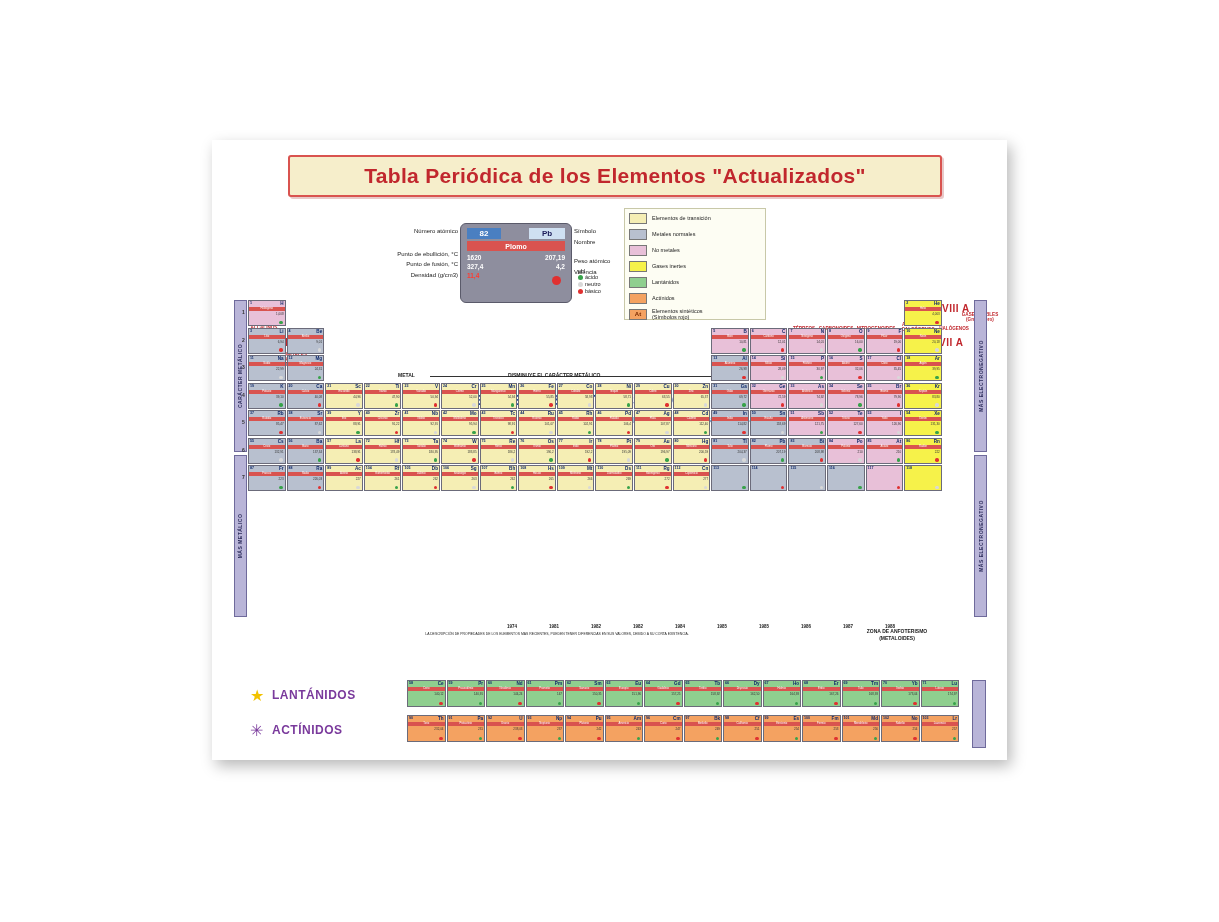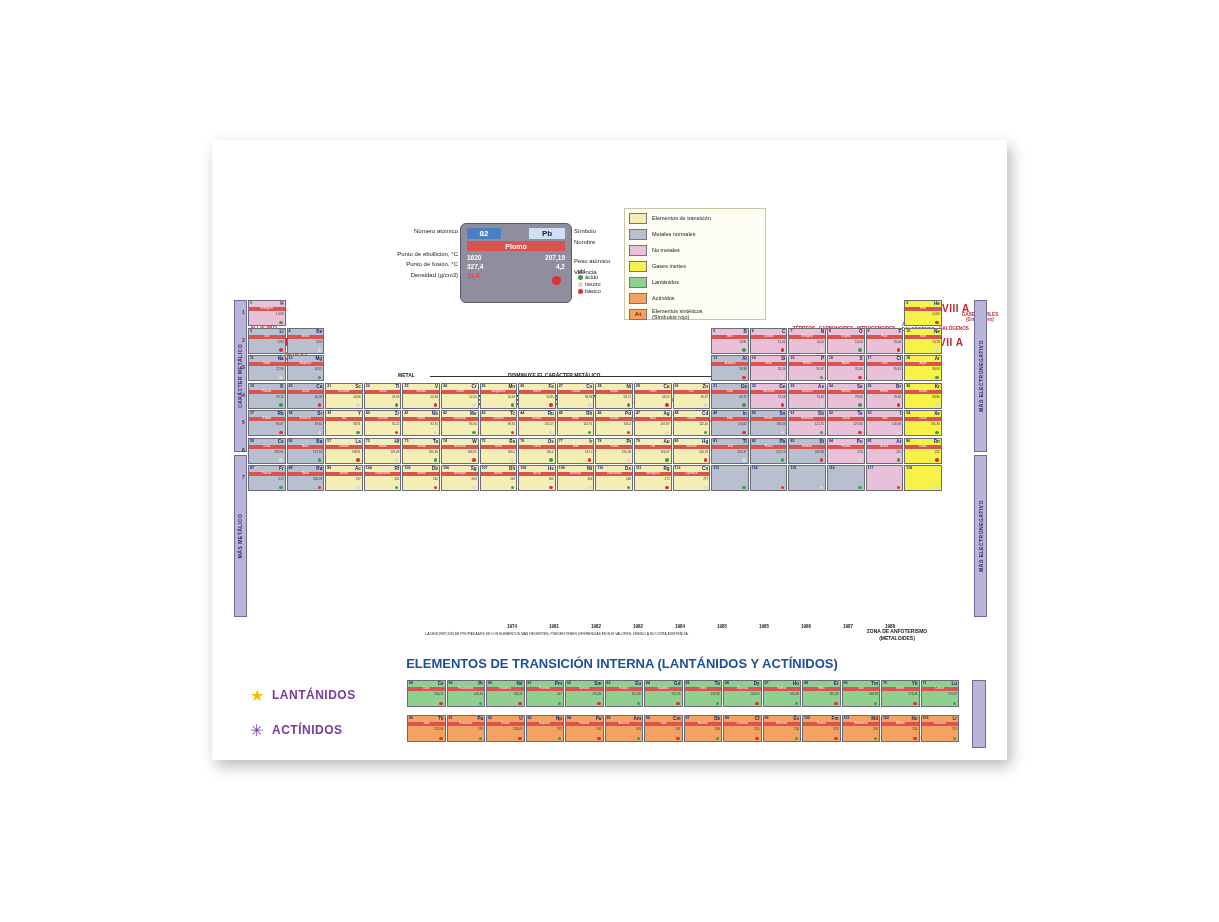--- a/index.html
+++ b/index.html
@@ -194,20 +194,23 @@
     position: absolute; background: #b9b5d8; border: 1px solid #6f6a9b;
   }
 </style>
 </head>
 <body>
 
 <div id="root">
   <div id="poster">
     <div id="sheet">
 
+      <div class="title-band">
+        <div class="title-text">Tabla Periódica de los Elementos "Actualizados"</div>
+      </div>
 
       <div class="clave">
         <div class="clave-title">CLAVE</div>
         <div class="clave-labels-left">
           <div>Número atómico</div>
           <div style="height:12px"></div>
           <div>Punto de ebullición, °C</div>
           <div>Punto de fusión, °C</div>
           <div>Densidad (g/cm3)</div>
         </div>
@@ -991,21 +994,20 @@
           <div class="year-row" style="left: 631px;">1987</div>
           <div class="year-row" style="left: 673px;">1988</div>
         </div>
 
       <div class="footnote">LA DESCRIPCIÓN DE PROPIEDADES DE LOS ELEMENTOS MÁS RECIENTES, PUEDEN TENER DIFERENCIAS EN SUS VALORES, DEBIDO A SU CORTA EXISTENCIA.</div>
       <div class="anfo">
         <div>ZONA DE ANFOTERISMO</div>
         <div>(METALOIDES)</div>
       </div>
 
-      <div class="inner-title">ELEMENTOS DE TRANSICIÓN INTERNA (LANTÁNIDOS Y ACTÍNIDOS)</div>
       <div class="star">★</div>
       <div class="lant-label">LANTÁNIDOS</div>
       <div class="aster">✳</div>
       <div class="act-label">ACTÍNIDOS</div>
 
       <div id="lant-row" style="position:absolute;left:195px;top:540px;">
           <div class="cell" style="left: 0px; top: 0px; width: 38.5px; height: 27px; background: rgb(143, 207, 143);">
             <span class="z">58</span>
             <span class="sy">Ce</span>
             <div class="nm">Cerio</div>

